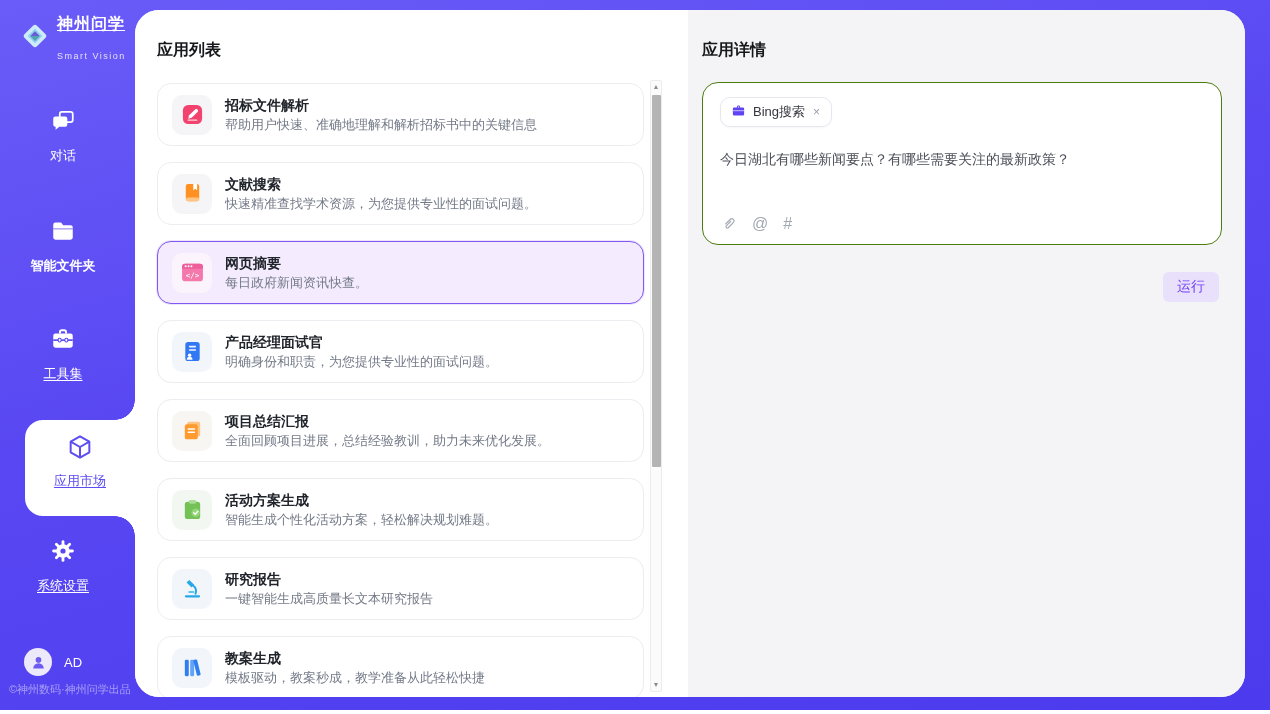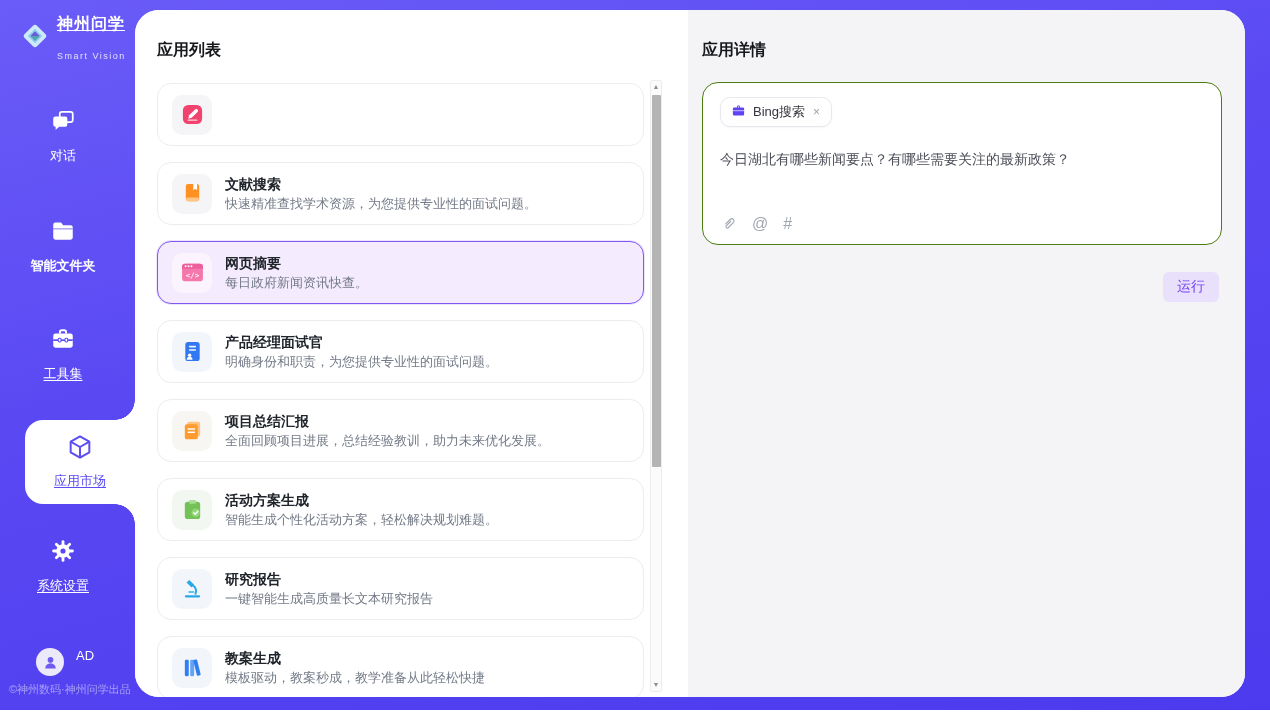--- a/index.html
+++ b/index.html
@@ -14,30 +14,30 @@
   .logo { position:absolute; left:20px; top:14px; display:flex; align-items:center; gap:7px; }
   .logo-text .cn { color:#fff; font-size:16px; font-weight:bold; letter-spacing:1px;text-decoration:underline; }
   .logo-text .en { color:#e4e0ff; font-size:9px; letter-spacing:1.5px; margin-top:16px; }
 
   .nav-item { position:absolute; left:0; width:126px; display:flex; flex-direction:column;
     align-items:center; gap:9px; cursor:pointer; }
   .nav-item .nav-label { color:#fff; font-size:13px; }
   .nav-item.underline .nav-label { text-decoration:underline; text-underline-offset:2px; }
 
   .nav-item.active { left:25px; width:110px; background:#fff; border-radius:18px 0 0 18px;
-    padding:13px 0 14px; gap:7px; }
+    padding:13px 0 26px; gap:7px; }
   .nav-item.active .nav-label { color:#5b4df0; }
   .nav-item.active::before, .nav-item.active::after { content:""; position:absolute; right:0;
     width:20px; height:20px; }
   .nav-item.active::before { top:-20px;
     background:radial-gradient(circle 20px at 0 0, rgba(0,0,0,0) 19.5px, #fff 20px); }
   .nav-item.active::after { bottom:-20px;
     background:radial-gradient(circle 20px at 0 100%, rgba(0,0,0,0) 19.5px, #fff 20px); }
 
-  .user-row { position:absolute; left:36px; top:648px; display:flex; gap:12px; cursor:pointer; }
+  .user-row { position:absolute; left:24px; top:648px; display:flex; align-items:center; gap:12px; cursor:pointer; }
   .avatar { width:28px; height:28px; border-radius:50%; background:#ece9fa;
     display:flex; align-items:center; justify-content:center; }
   .user-name { color:#fff; font-size:13px; }
   .side-footer { position:absolute; left:9px; top:682px; width:130px;
     color:rgba(255,255,255,.48); font-size:11px; white-space:nowrap; }
 
   
   .content { position:absolute; left:135px; top:10px; width:1110px; height:687px;
     background:#fff; border-radius:24px; overflow:hidden; display:flex; }
 
@@ -172,20 +172,24 @@
       <div class="panel-title">应用列表</div>
       <div class="cards" id="cards-container">
           <div class="card">
             <span class="tile" style="background: rgb(245, 245, 248);">
               <svg width="23" height="23" viewBox="0 0 24 24">
                 <rect x="2" y="2" width="20" height="20" rx="5.5" fill="#f2436e"></rect>
                 <path d="M7.6 16.4 L8.5 12.9 L14.7 6.7 a1.7 1.7 0 0 1 2.4 0 l0.2 0.2 a1.7 1.7 0 0 1 0 2.4 L11.1 15.5 z" fill="#fff"></path>
                 <rect x="6.8" y="17.2" width="10.4" height="1.3" rx="0.65" fill="#ffd3de"></rect>
               </svg>
             </span>
+            <div>
+              <div class="card-title">招标文件解析</div>
+              <div class="card-desc">帮助用户快速、准确地理解和解析招标书中的关键信息</div>
+            </div>
           </div>
           <div class="card">
             <span class="tile" style="background: rgb(245, 245, 248);">
               <svg width="23" height="23" viewBox="0 0 24 24">
                 <path d="M5 4.5 a2.5 2.5 0 0 1 2.5-2.5 h9 A2.5 2.5 0 0 1 19 4.5 v13 a2.5 2.5 0 0 1 -2.5 2.5 h-9 A2.5 2.5 0 0 1 5 17.5 z" fill="#ff9122"></path>
                 <path d="M12.8 2 h4 v6.6 l-2-1.6 -2 1.6 z" fill="#fff"></path>
                 <rect x="5" y="16.2" width="14" height="3.8" rx="1.9" fill="#ffc584"></rect>
               </svg>
             </span>
             <div>

